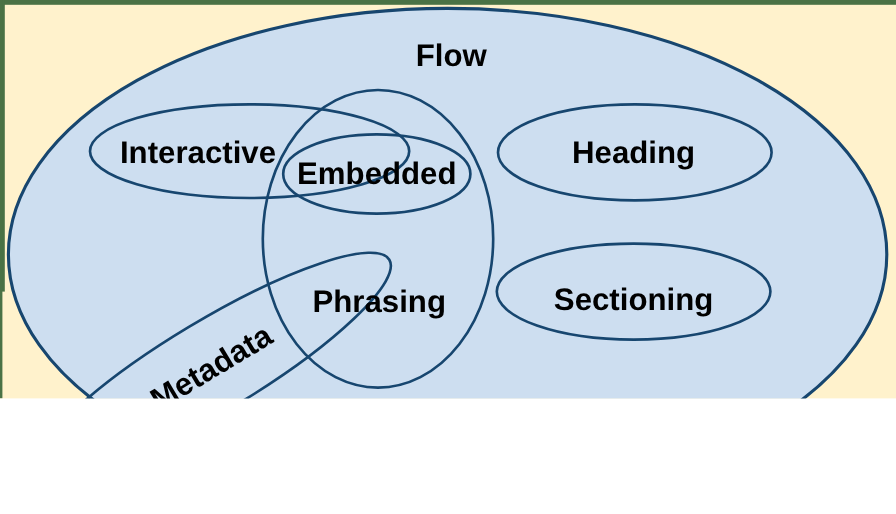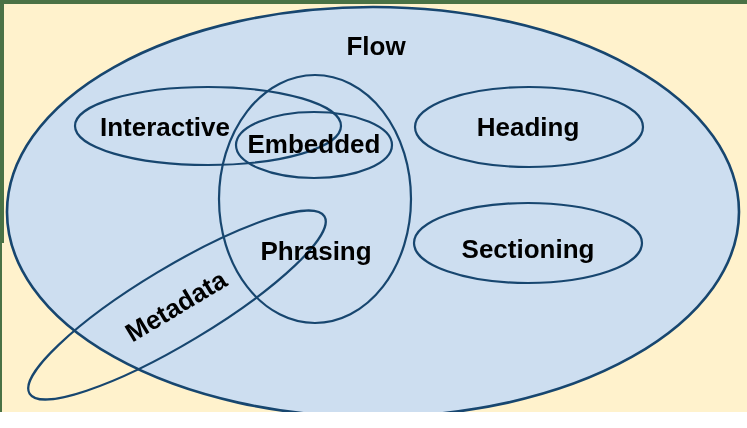--- a/index.html
+++ b/index.html
@@ -3,21 +3,21 @@
 <meta charset="utf-8">
 <style>
   html, body {
     margin: 0;
     padding: 0;
     font-family: "Liberation Sans", sans-serif;
   }
   .stage {
     position: relative;
     width: 747px;
-    height: 412px;
+    height: 332px;
     background: var(--background, #FFF2CC);
     overflow: hidden;
   }
   .frame-top {
     position: absolute;
     top: 0; left: 0;
     width: 100%; height: 4px;
     background: var(--frame-border, #4A7245);
   }
   .frame-left {

